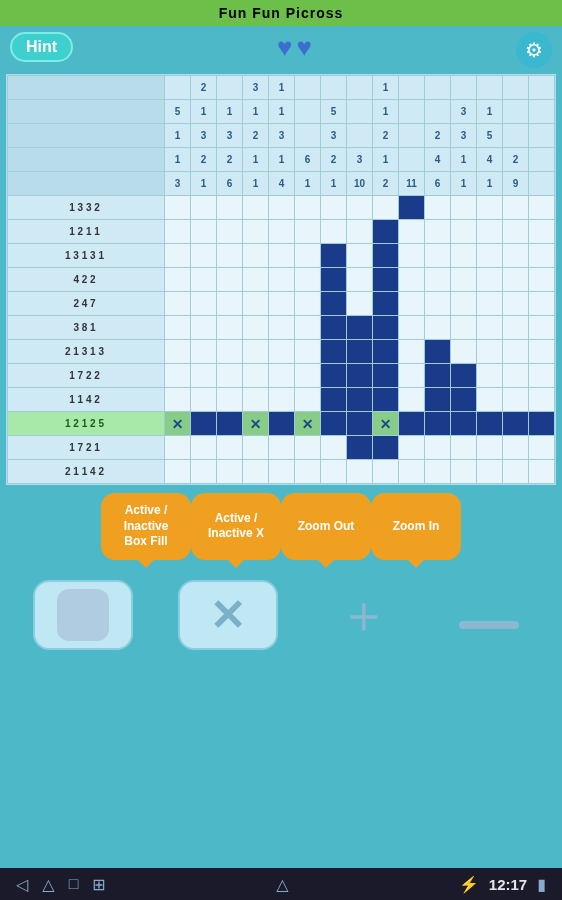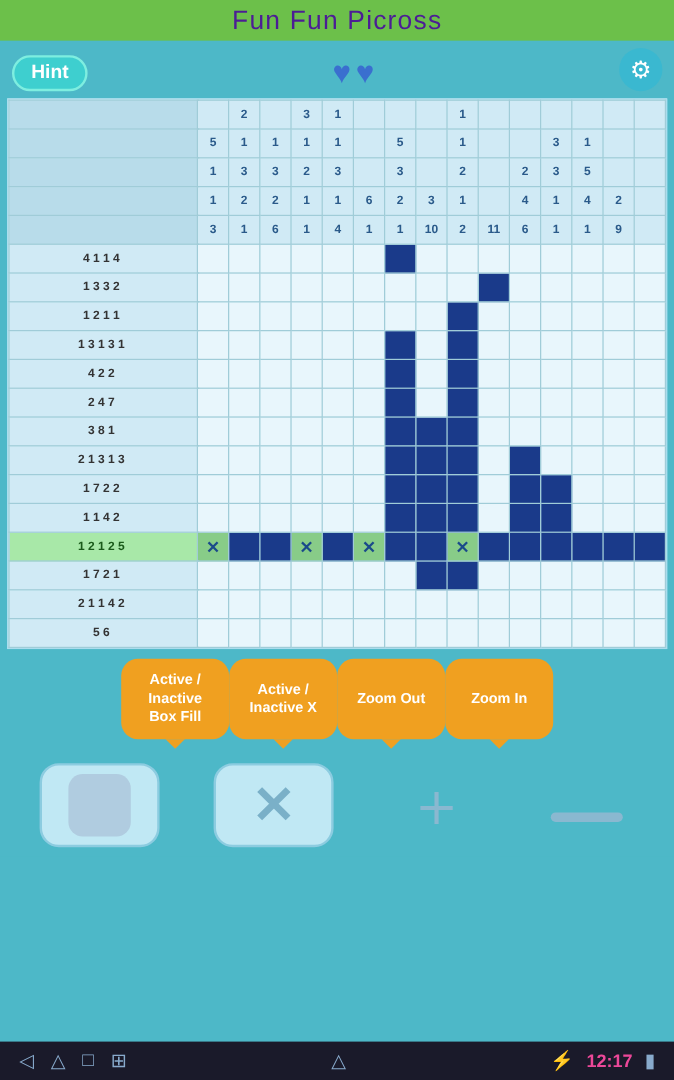--- a/index.html
+++ b/index.html
@@ -13,30 +13,30 @@
     }
 
     
     #title-bar {
       width: 100%;
       background: #6cc04a;
       text-align: center;
       padding: 4px 0;
     }
     #title-bar span {
-      color: #4c1d95;
-      font-size: 22px;
-      font-weight: normal;
+      color: #000000;
+      font-size: 14px;
+      font-weight: bold;
       letter-spacing: 1px;
     }
 
     
     #header-row {
       display: flex;
-      align-items: flex-end;
+      align-items: flex-start;
       justify-content: space-between;
       padding: 6px 10px;
       background: #4db8c8;
     }
     #hint-btn {
       background: #3ecfcf;
       border: 2px solid #7eeee0;
       border-radius: 20px;
       padding: 4px 14px;
       color: white;
@@ -243,21 +243,21 @@
       align-items: center;
       justify-content: space-between;
       padding: 4px 16px;
       height: 32px;
     }
     .status-icon {
       color: #88aacc;
       font-size: 16px;
     }
     #time-display {
-      color: #ec4899;
+      color: #e5e5e5;
       font-size: 15px;
       font-weight: bold;
     }
     .status-icons-left {
       display: flex;
       gap: 14px;
       align-items: center;
     }
     .status-icons-right {
       display: flex;
@@ -371,38 +371,20 @@
     <td class="clue-cell">10</td>
     <td class="clue-cell">2</td>
     <td class="clue-cell">11</td>
     <td class="clue-cell">6</td>
     <td class="clue-cell">1</td>
     <td class="clue-cell">1</td>
     <td class="clue-cell">9</td>
     <td class="clue-cell"></td>
   </tr>
 
-  <tr>
-    <td colspan="5" class="clue-row-cell">4 1 1 4</td>
-    <td class="game-cell"></td>
-    <td class="game-cell"></td>
-    <td class="game-cell"></td>
-    <td class="game-cell"></td>
-    <td class="game-cell"></td>
-    <td class="game-cell"></td>
-    <td class="filled-cell"></td>
-    <td class="game-cell"></td>
-    <td class="game-cell"></td>
-    <td class="game-cell"></td>
-    <td class="game-cell"></td>
-    <td class="game-cell"></td>
-    <td class="game-cell"></td>
-    <td class="game-cell"></td>
-    <td class="game-cell"></td>
-  </tr>
 
 
   <tr>
     <td colspan="5" class="clue-row-cell">1 3 3 2</td>
     <td class="game-cell"></td>
     <td class="game-cell"></td>
     <td class="game-cell"></td>
     <td class="game-cell"></td>
     <td class="game-cell"></td>
     <td class="game-cell"></td>
@@ -619,38 +601,20 @@
     <td class="game-cell"></td>
     <td class="game-cell"></td>
     <td class="game-cell"></td>
     <td class="game-cell"></td>
     <td class="game-cell"></td>
     <td class="game-cell"></td>
     <td class="game-cell"></td>
     <td class="game-cell"></td>
   </tr>
 
-  <tr>
-    <td colspan="5" class="clue-row-cell">5 6</td>
-    <td class="game-cell"></td>
-    <td class="game-cell"></td>
-    <td class="game-cell"></td>
-    <td class="game-cell"></td>
-    <td class="game-cell"></td>
-    <td class="game-cell"></td>
-    <td class="game-cell"></td>
-    <td class="game-cell"></td>
-    <td class="game-cell"></td>
-    <td class="game-cell"></td>
-    <td class="game-cell"></td>
-    <td class="game-cell"></td>
-    <td class="game-cell"></td>
-    <td class="game-cell"></td>
-    <td class="game-cell"></td>
-  </tr>
 </tbody>
     </table>
 </div>
 
 <div id="buttons-area">
   <button class="action-btn">
     <span style="white-space:pre-line;">Active /
 Inactive
 Box Fill</span>
   </button>

